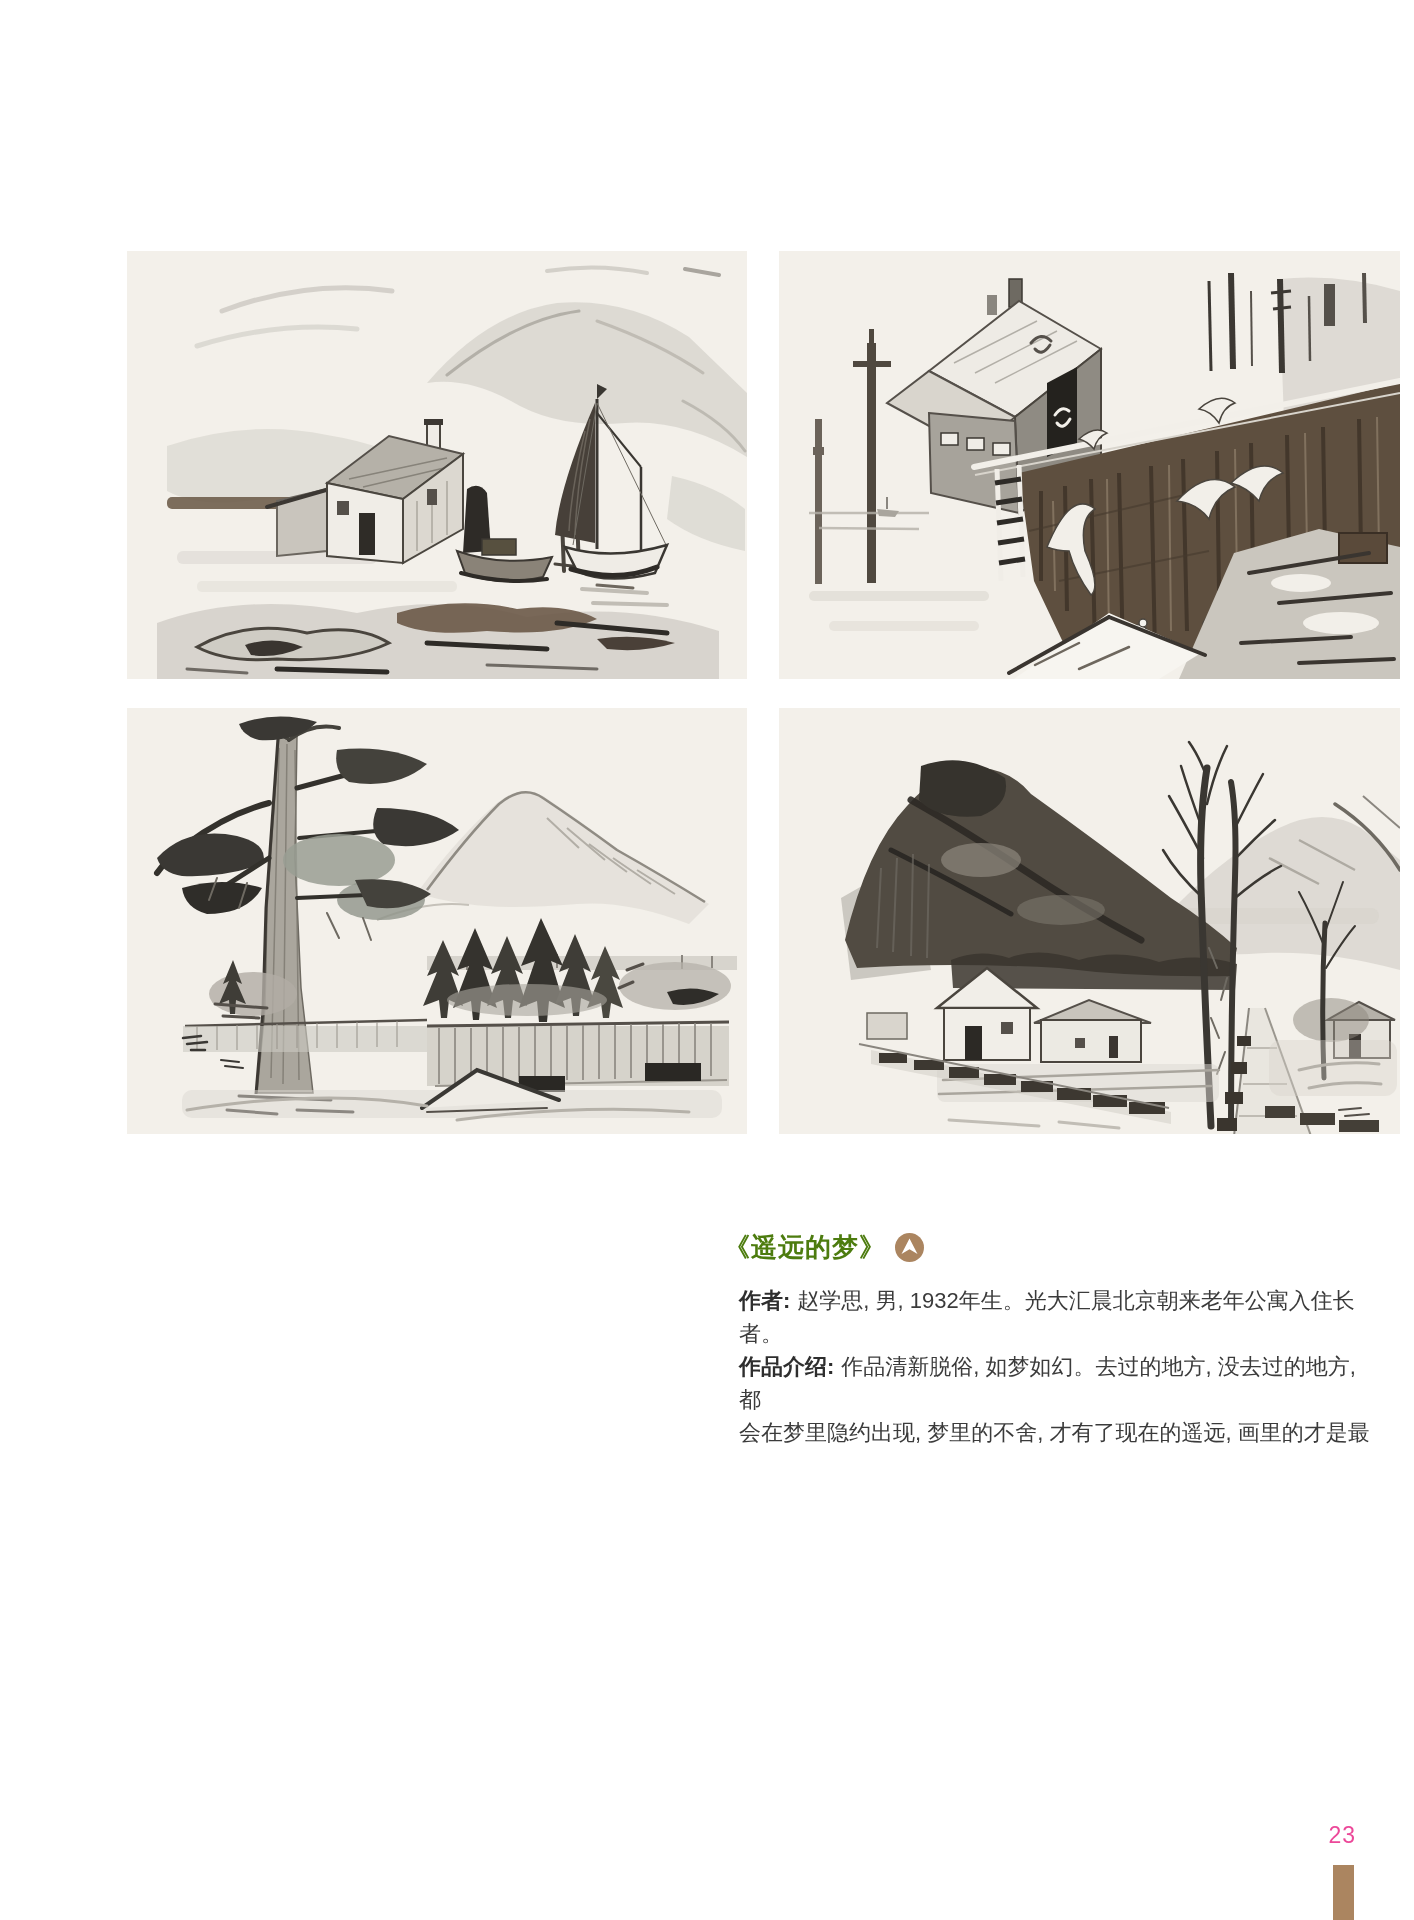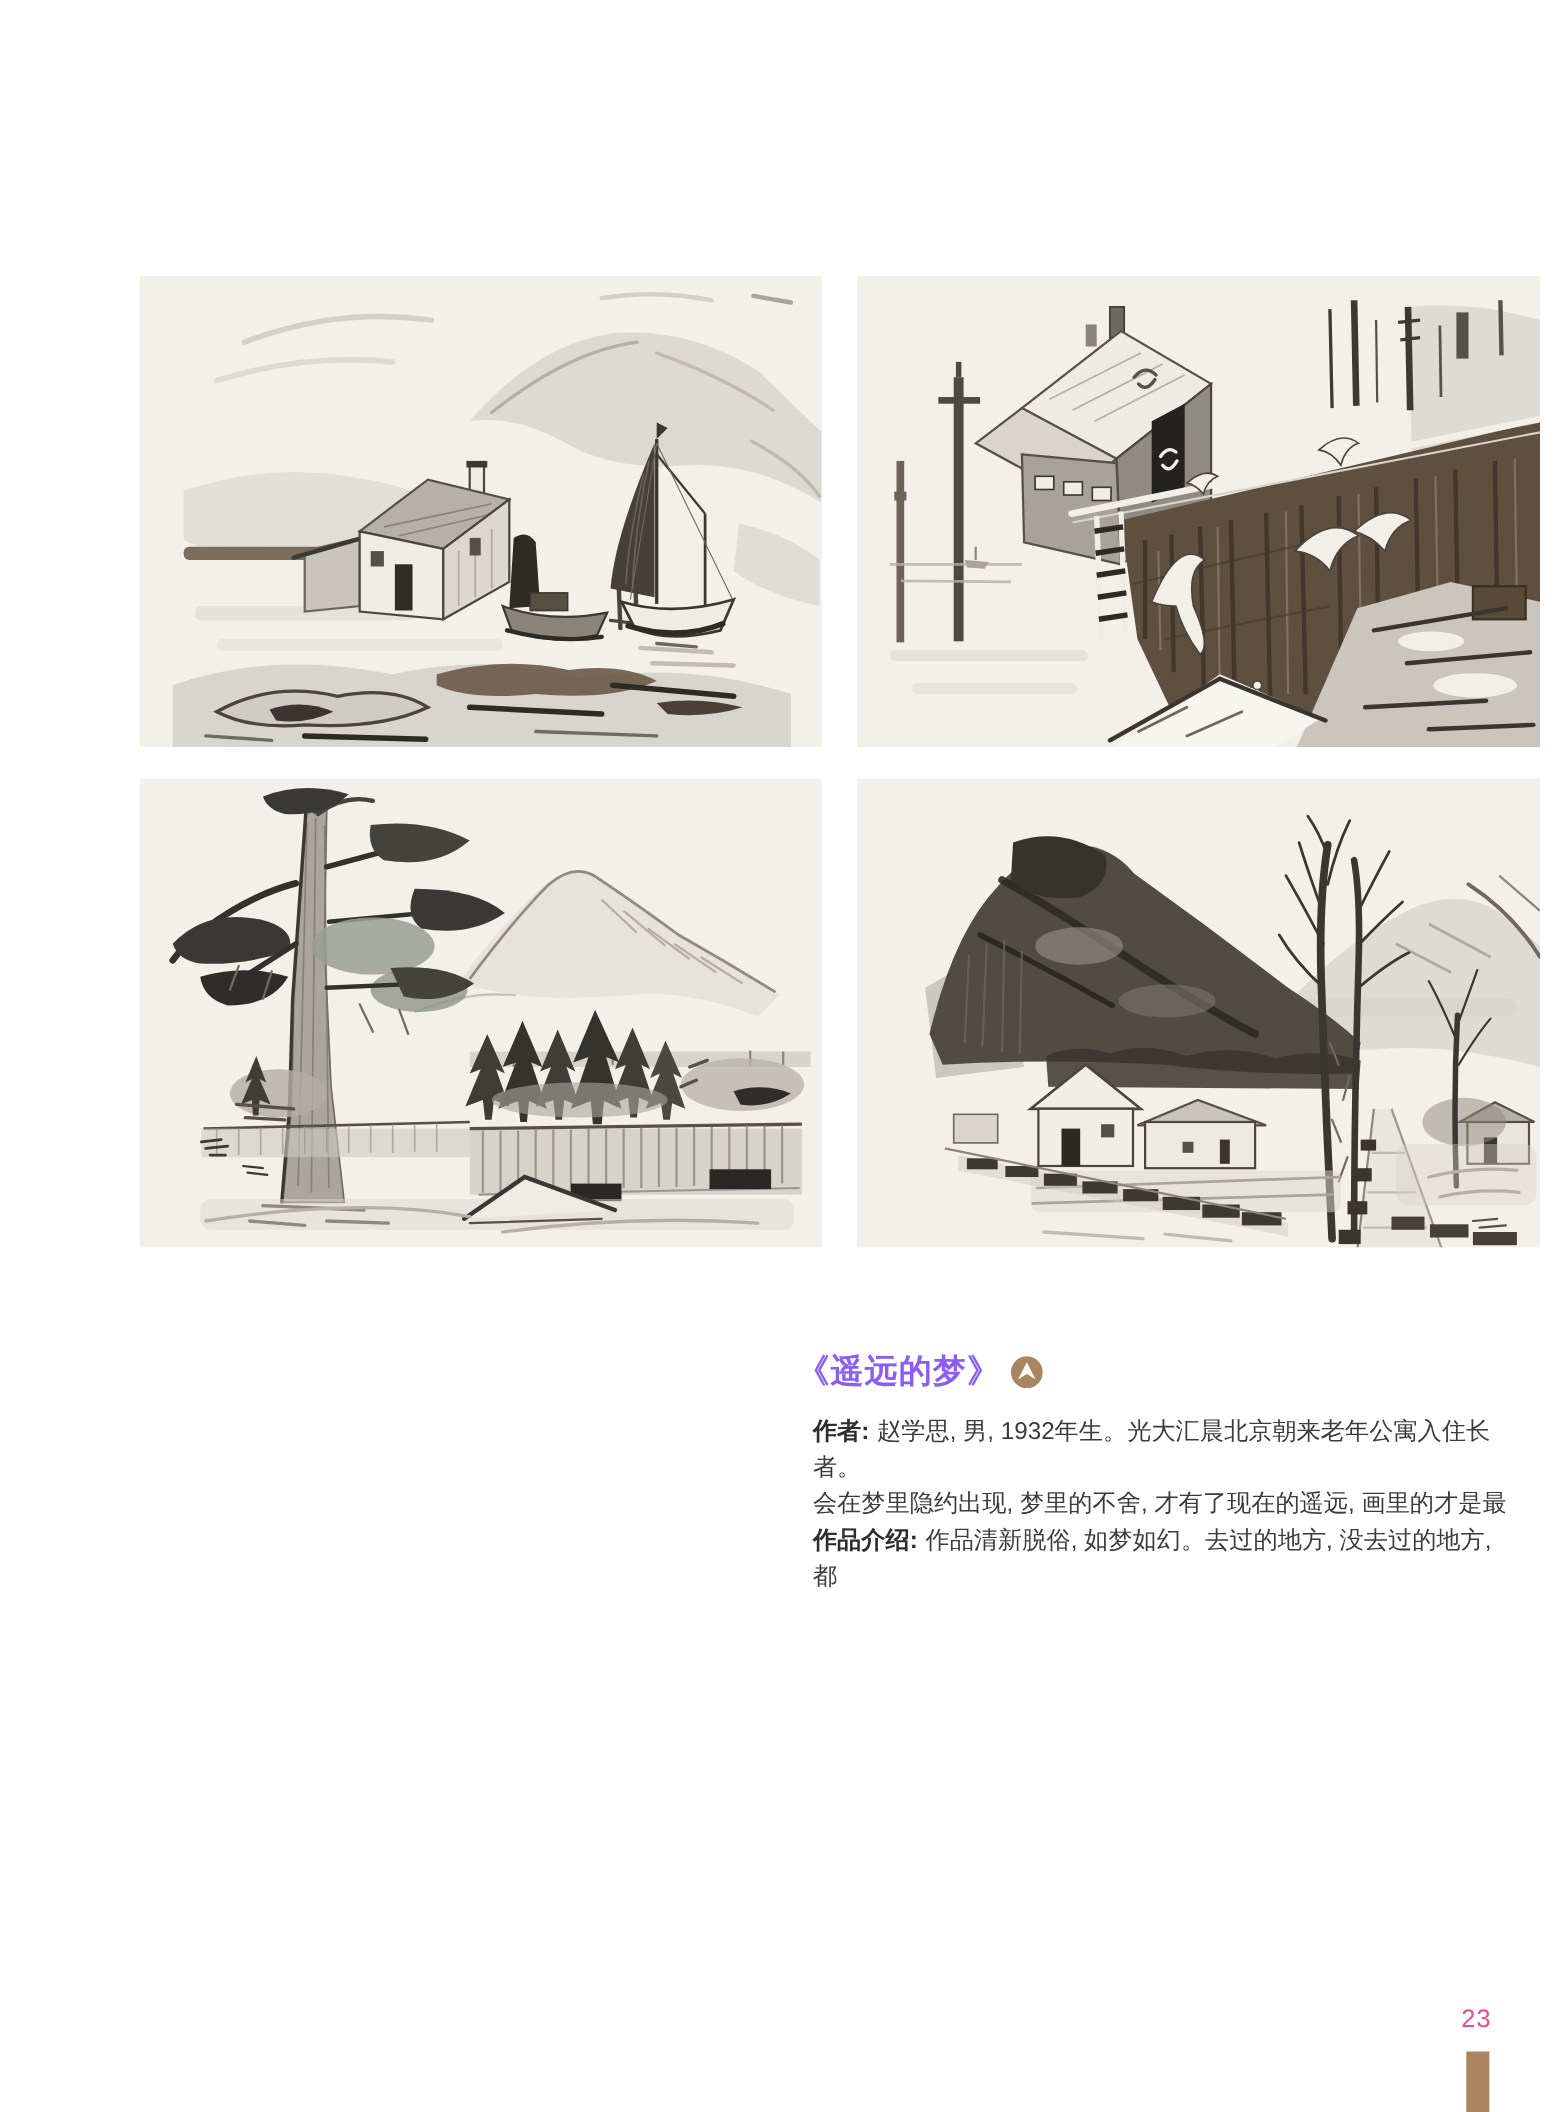--- a/index.html
+++ b/index.html
@@ -15,22 +15,22 @@
   #p1{left:87px;top:235px;width:620px;height:428px;}
   #p2{left:739px;top:235px;width:621px;height:428px;}
   #p3{left:87px;top:692px;width:620px;height:426px;}
   #p4{left:739px;top:692px;width:621px;height:426px;}
 
   .title-row{
     position:absolute;left:724px;top:1230px;height:34px;
     display:flex;align-items:center;gap:9px;
   }
   .title-row h2{
-    margin:0;font-size:30px;line-height:34px;font-weight:bold;
-    color:#8b5cf6;letter-spacing:1px;
+    margin:0;font-size:26px;line-height:34px;font-weight:bold;
+    color:#4d7c0f;letter-spacing:1px;
   }
   .title-icon{width:29px;height:29px;display:inline-block;}
   .title-icon svg{display:block;}
 
   .caption-body{
     position:absolute;left:739px;top:1284px;width:640px;
     font-size:22px;line-height:33px;color:#3b3b3b;
   }
   .cap-line b{font-weight:bold;color:#2e2e2e;margin-right:7px;text-align:right;}
 
@@ -363,20 +363,20 @@
       <circle cx="14.5" cy="14.5" r="14.5" fill="#ab8560"></circle>
       <path d="M14.5,5.5 L22.5,21 L14.5,16.2 L6.5,21 Z" fill="#ffffff"></path>
     </svg>
   </span>
 </div>
 
 <div class="caption-body">
   <div class="cap-line">
     <b>作者:</b><span>赵学思, 男, 1932年生。光大汇晨北京朝来老年公寓入住长者。</span>
   </div>
-  <div class="cap-line">会在梦里隐约出现, 梦里的不舍, 才有了现在的遥远, 画里的才是最</div>
   <div class="cap-line">
     <b>作品介绍:</b><span>作品清新脱俗, 如梦如幻。去过的地方, 没去过的地方, 都</span>
   </div>
+  <div class="cap-line">会在梦里隐约出现, 梦里的不舍, 才有了现在的遥远, 画里的才是最</div>
 </div>
 
 <div class="page-number">23</div>
 <div class="corner-tab"></div>
 
 </body></html>

